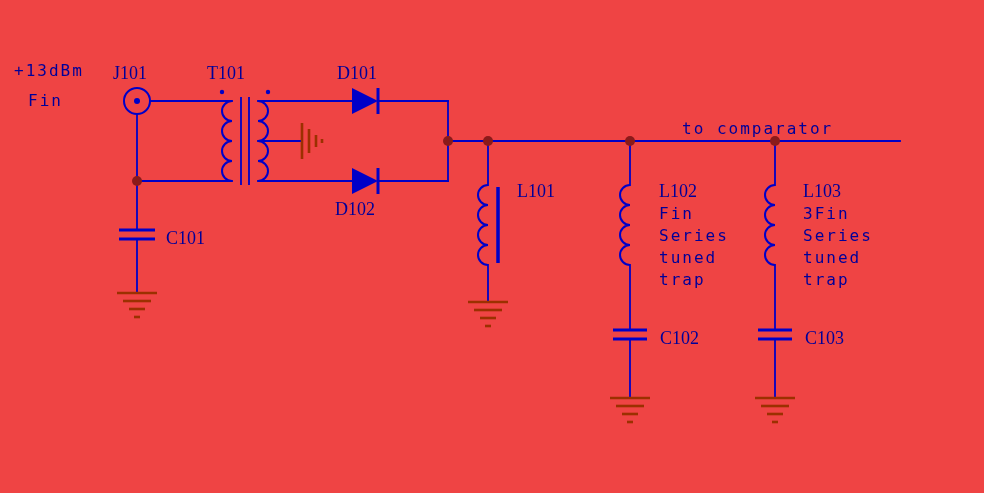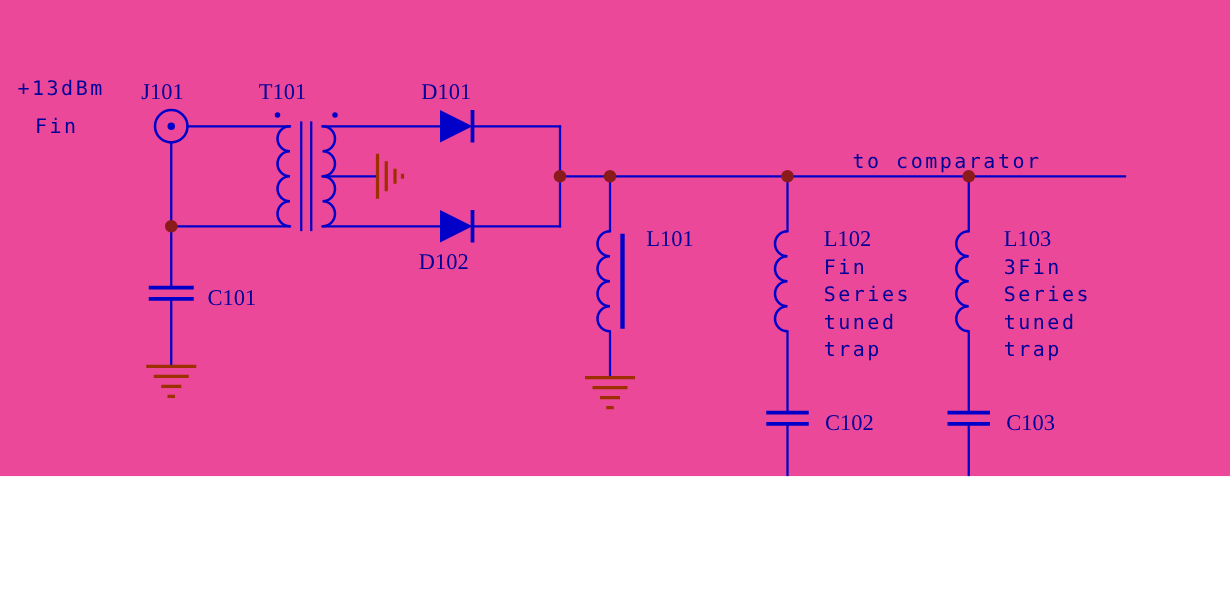--- a/index.html
+++ b/index.html
@@ -1,20 +1,20 @@
 <!DOCTYPE html>
 <html style="--wire: #0000c8; --label: #000099; --ground: #9c3000; --junction: #8b1a1a;"><head>
 <meta charset="utf-8">
 <style>
   html, body { margin: 0; padding: 0; background: #ffffff; }
   .canvas {
     position: relative;
     width: 984px;
-    height: 381px;
-    background: #ec4899;
+    height: 493px;
+    background: #ef4444;
     overflow: hidden;
     font-family: "Liberation Sans", sans-serif;
   }
   svg { position: absolute; inset: 0; }
 
   .wire   { stroke: var(--wire, #0000c8); stroke-width: 1.8; fill: none; stroke-linecap: square; }
   .comp   { stroke: var(--wire, #0000c8); stroke-width: 2;   fill: none; }
   .plate  { stroke: var(--wire, #0000c8); stroke-width: 3;   fill: none; }
   .bar    { stroke: var(--wire, #0000c8); stroke-width: 3.5; fill: none; }
   .dfill  { fill: var(--wire, #0000c8); stroke: none; }

